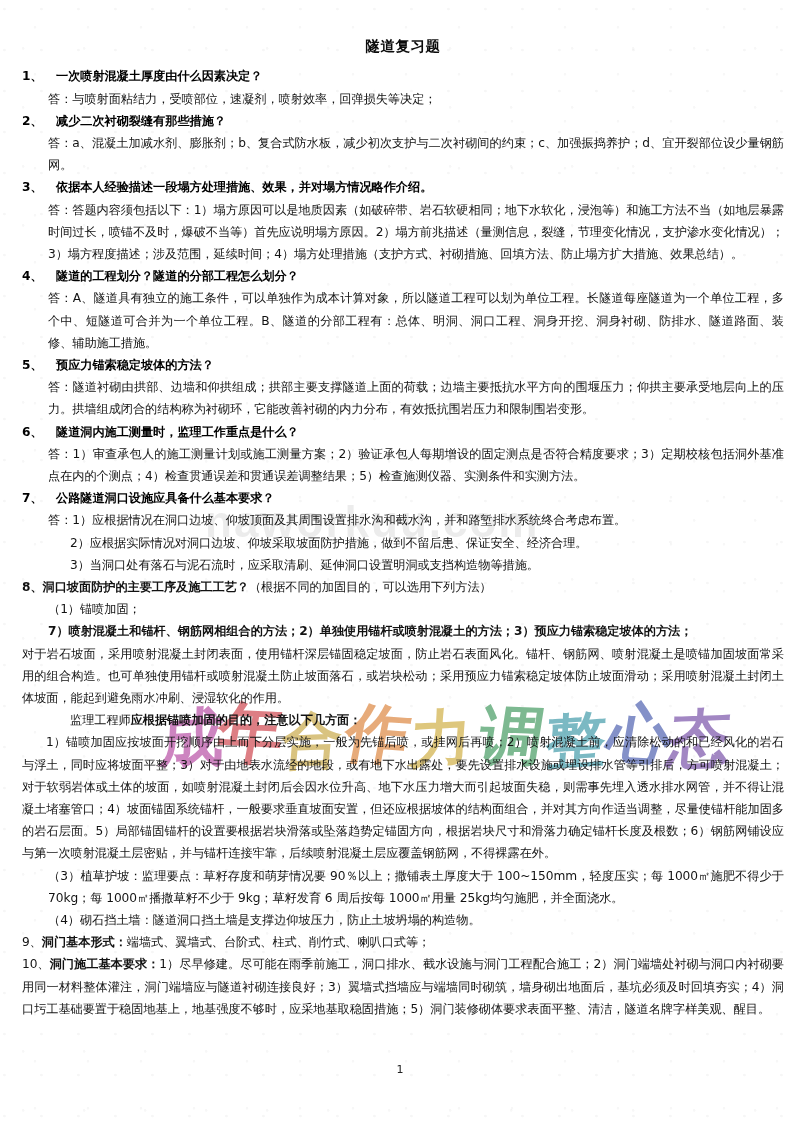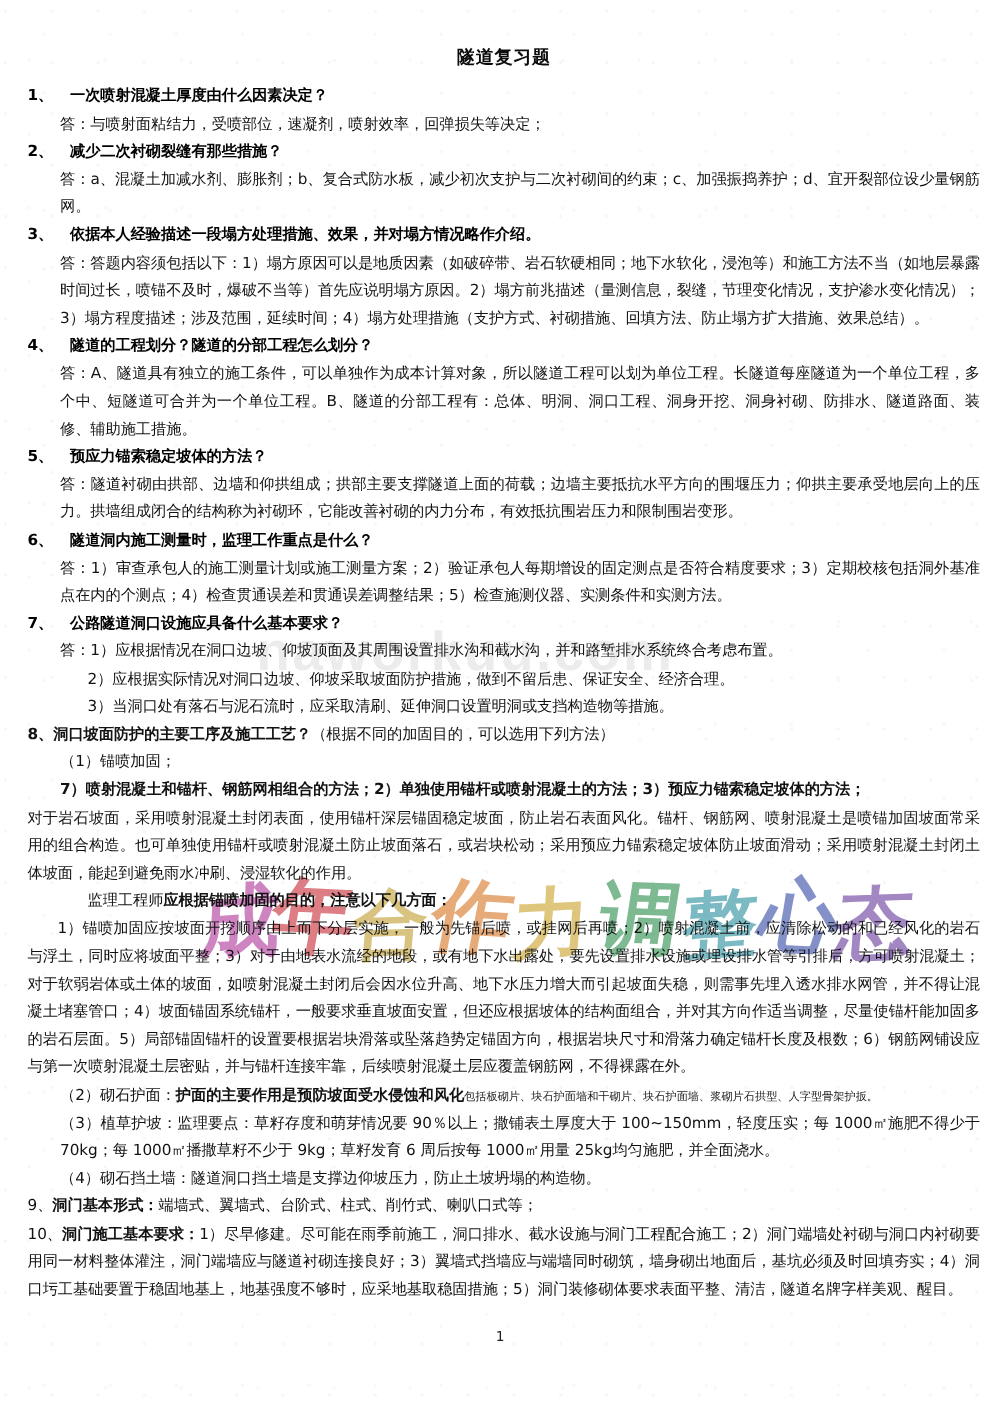--- a/index.html
+++ b/index.html
@@ -169,21 +169,20 @@
     <p class="para ans ind1">答：1）应根据情况在洞口边坡、仰坡顶面及其周围设置排水沟和截水沟，并和路堑排水系统终合考虑布置。</p>
     <p class="para ans ind2">2）应根据实际情况对洞口边坡、仰坡采取坡面防护措施，做到不留后患、保证安全、经济合理。</p>
     <p class="para ans ind2">3）当洞口处有落石与泥石流时，应采取清刷、延伸洞口设置明洞或支挡构造物等措施。</p>
 
     <p class="para q-tight"><span class="bold">8、</span><span class="bold">洞口坡面防护的主要工序及施工工艺？</span><span>（根据不同的加固目的，可以选用下列方法）</span></p>
     <p class="para ind1">（1）锚喷加固；</p>
     <p class="para bold ind1">7）喷射混凝土和锚杆、钢筋网相组合的方法；2）单独使用锚杆或喷射混凝土的方法；3）预应力锚索稳定坡体的方法；</p>
     <p class="para">对于岩石坡面，采用喷射混凝土封闭表面，使用锚杆深层锚固稳定坡面，防止岩石表面风化。锚杆、钢筋网、喷射混凝土是喷锚加固坡面常采用的组合构造。也可单独使用锚杆或喷射混凝土防止坡面落石，或岩块松动；采用预应力锚索稳定坡体防止坡面滑动；采用喷射混凝土封闭土体坡面，能起到避免雨水冲刷、浸湿软化的作用。</p>
     <p class="para ind2"><span>监理工程师</span><span class="bold">应根据锚喷加固的目的，注意以下几方面：</span></p>
     <p class="para ind-first">1）锚喷加固应按坡面开挖顺序由上而下分层实施，一般为先锚后喷，或挂网后再喷；2）喷射混凝土前，应清除松动的和已经风化的岩石与浮土，同时应将坡面平整；3）对于由地表水流经的地段，或有地下水出露处，要先设置排水设施或埋设排水管等引排后，方可喷射混凝土；对于软弱岩体或土体的坡面，如喷射混凝土封闭后会因水位升高、地下水压力增大而引起坡面失稳，则需事先埋入透水排水网管，并不得让混凝土堵塞管口；4）坡面锚固系统锚杆，一般要求垂直坡面安置，但还应根据坡体的结构面组合，并对其方向作适当调整，尽量使锚杆能加固多的岩石层面。5）局部锚固锚杆的设置要根据岩块滑落或坠落趋势定锚固方向，根据岩块尺寸和滑落力确定锚杆长度及根数；6）钢筋网铺设应与第一次喷射混凝土层密贴，并与锚杆连接牢靠，后续喷射混凝土层应覆盖钢筋网，不得裸露在外。</p>
-    <p class="para ind1"><span>（2）砌石护面：</span><span class="bold">护面的主要作用是预防坡面受水侵蚀和风化</span><span class="small-note">包括板砌片、块石护面墙和干砌片、块石护面墙、浆砌片石拱型、人字型骨架护扳。</span></p>
     <p class="para ind1">（3）植草护坡：监理要点：草籽存度和萌芽情况要 90％以上；撒铺表土厚度大于 100~150mm，轻度压实；每 1000㎡施肥不得少于 70kg；每 1000㎡播撒草籽不少于 9kg；草籽发育 6 周后按每 1000㎡用量 25kg均匀施肥，并全面浇水。</p>
     <p class="para ind1">（4）砌石挡土墙：隧道洞口挡土墙是支撑边仰坡压力，防止土坡坍塌的构造物。</p>
 
     <p class="para q-tight"><span>9、</span><span class="bold">洞门基本形式：</span><span>端墙式、翼墙式、台阶式、柱式、削竹式、喇叭口式等；</span></p>
 
     <p class="para q-tight"><span>10、</span><span class="bold">洞门施工基本要求：</span><span>1）尽早修建。尽可能在雨季前施工，洞口排水、截水设施与洞门工程配合施工；2）洞门端墙处衬砌与洞口内衬砌要用同一材料整体灌注，洞门端墙应与隧道衬砌连接良好；3）翼墙式挡墙应与端墙同时砌筑，墙身砌出地面后，基坑必须及时回填夯实；4）洞口圬工基础要置于稳固地基上，地基强度不够时，应采地基取稳固措施；5）洞门装修砌体要求表面平整、清洁，隧道名牌字样美观、醒目。</span></p>
 
   </div>
 
   <div class="pagenum">1</div>

